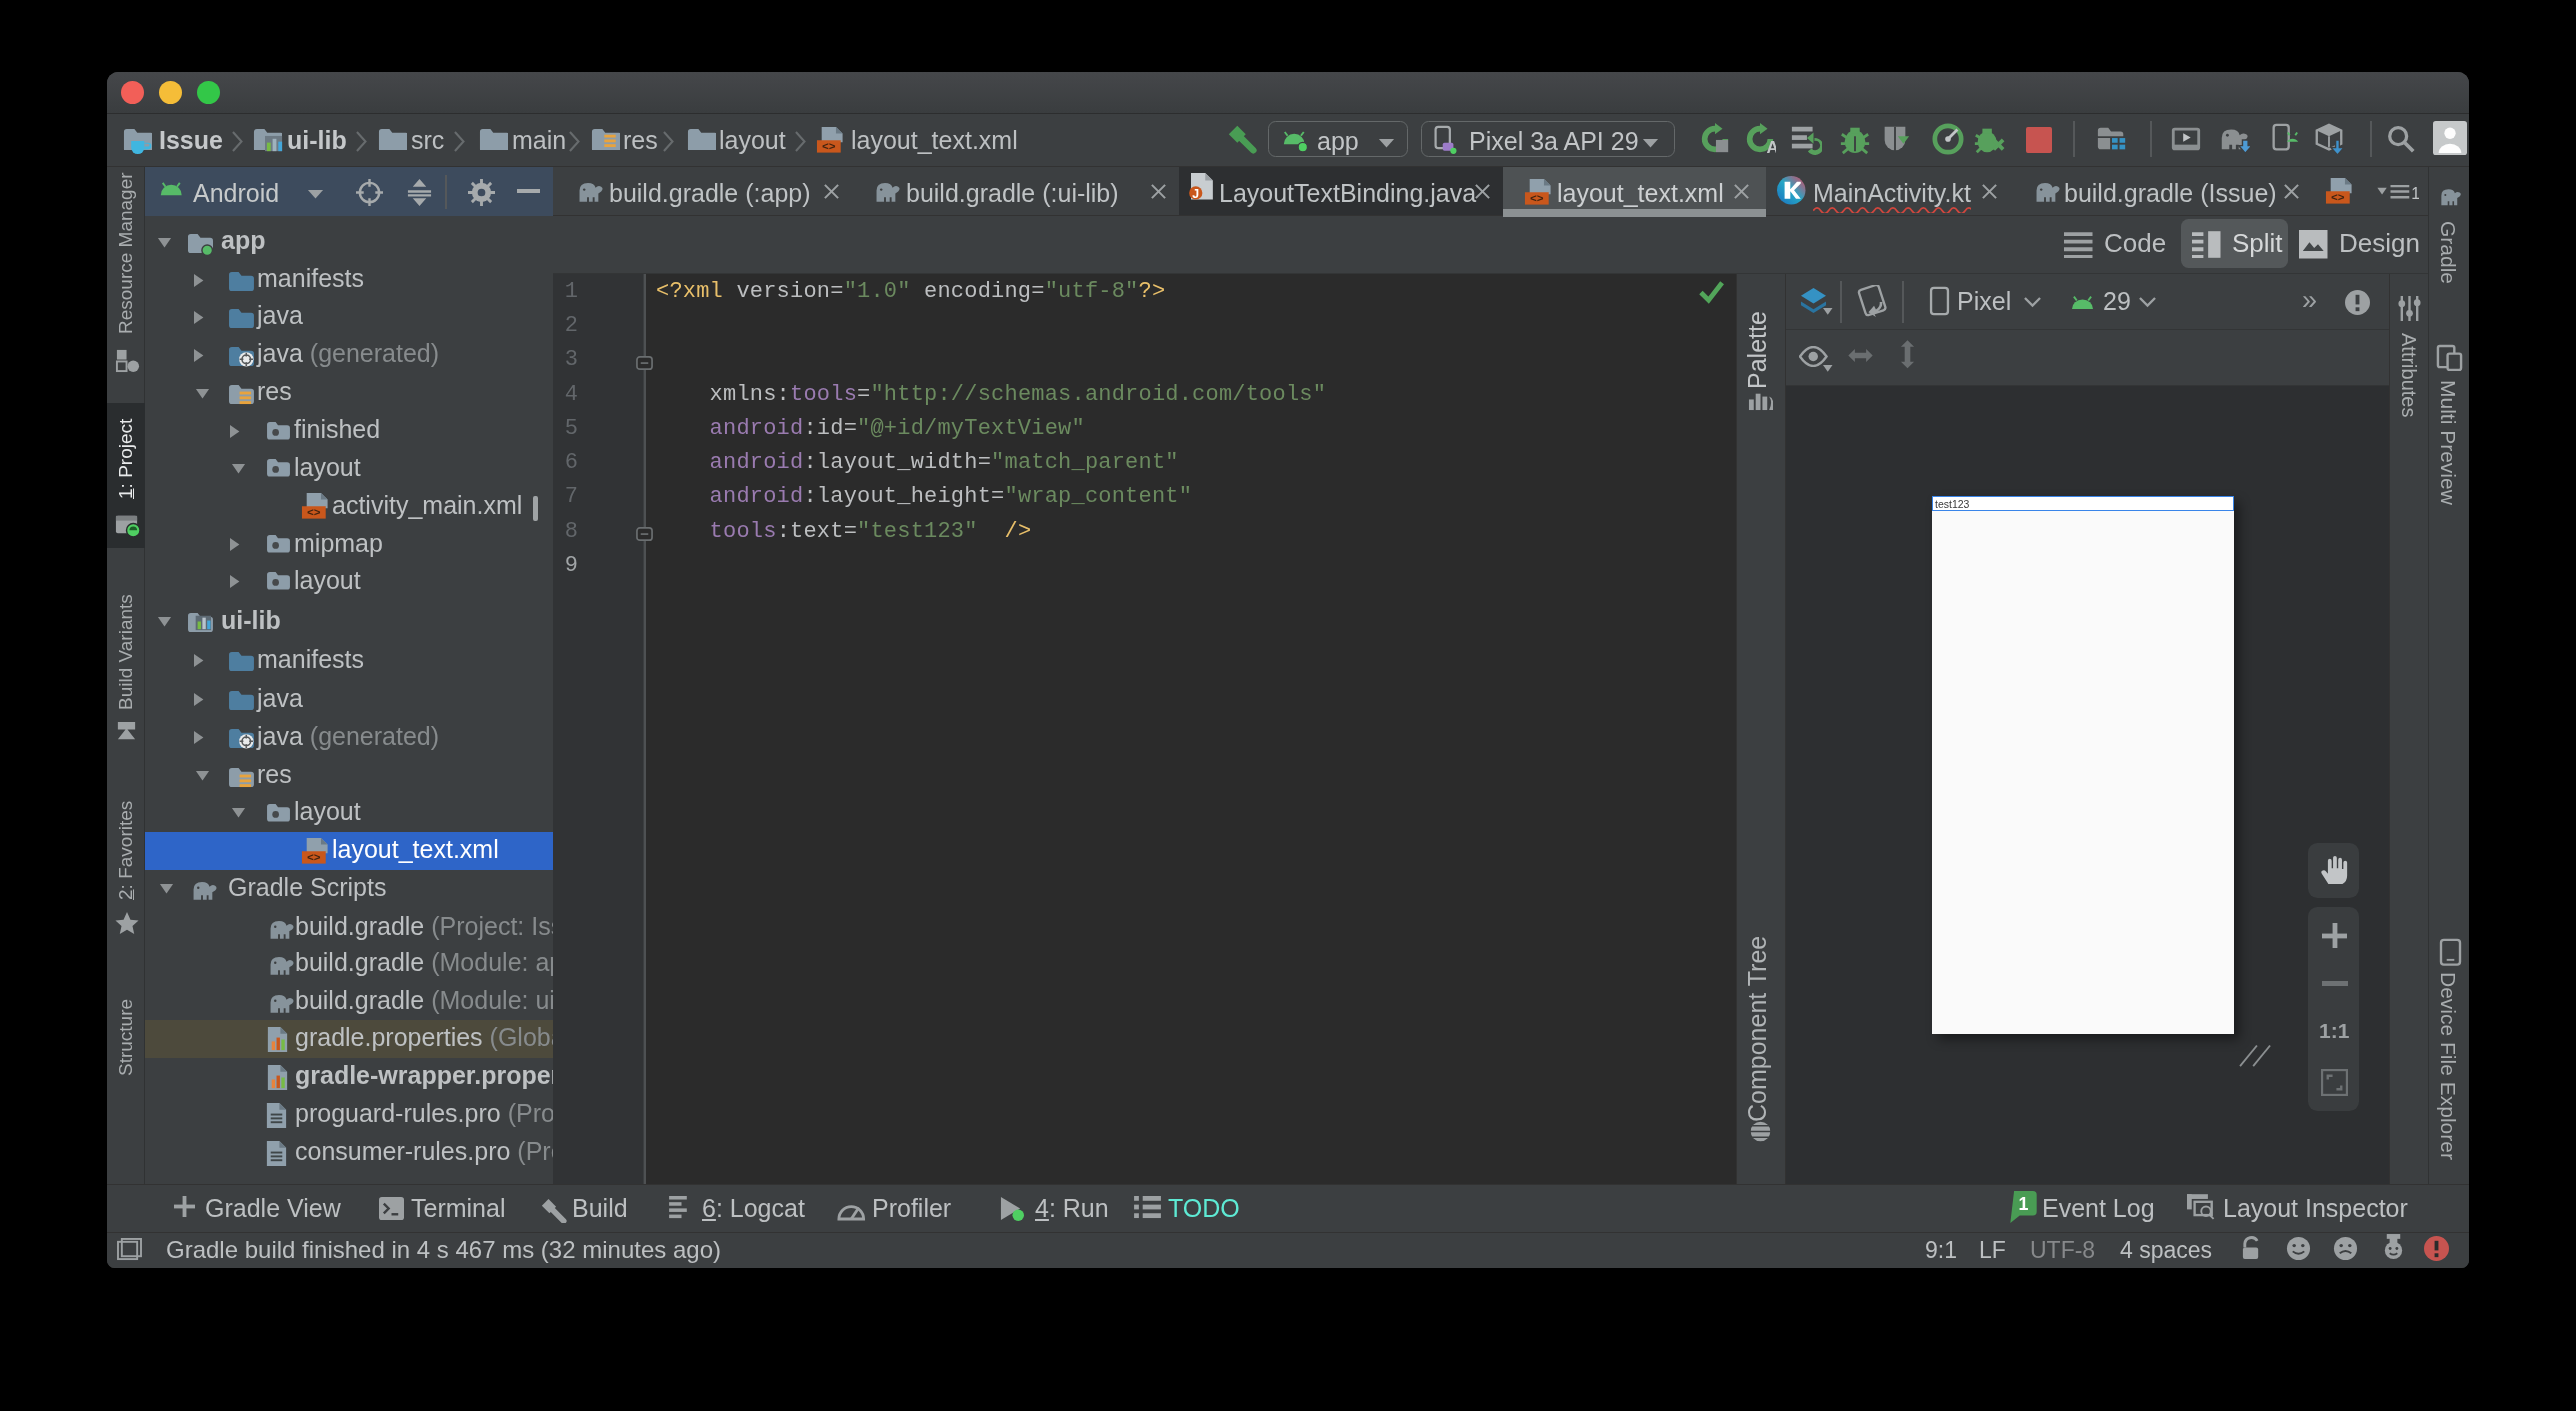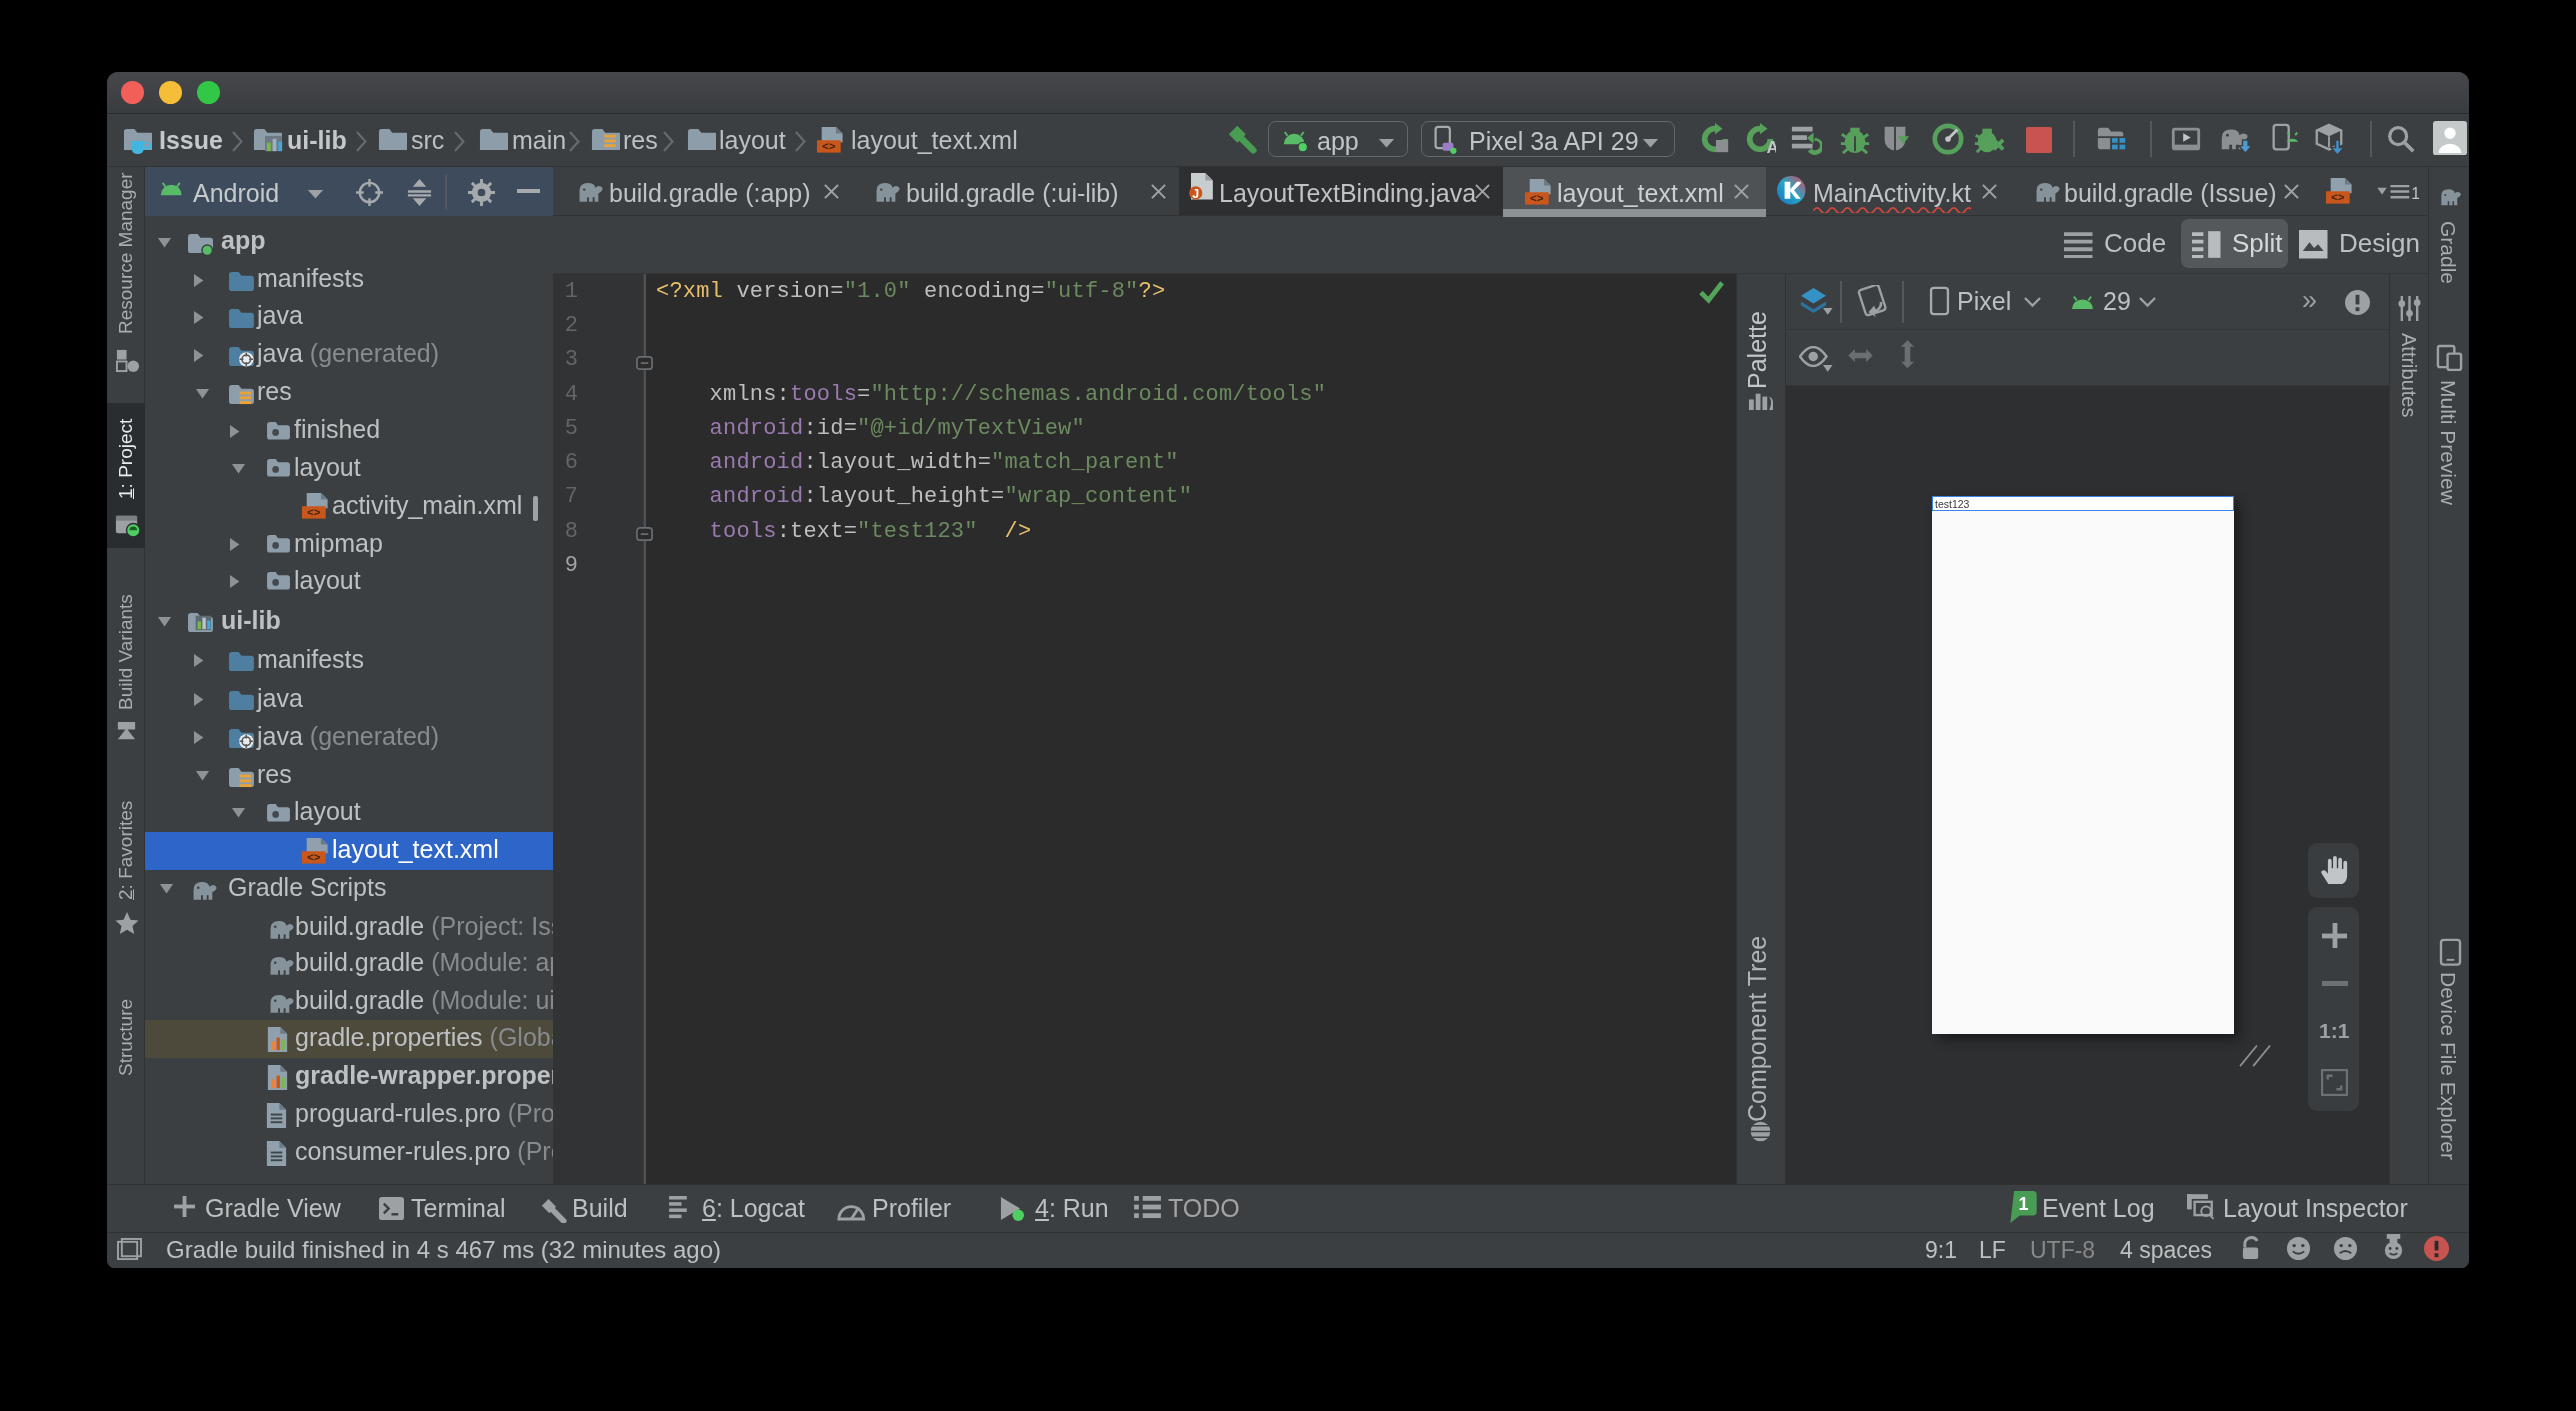--- a/index.html
+++ b/index.html
@@ -746,21 +746,21 @@
 <svg class="a" style="left:1027px;top:1124px;" width="27" height="23" viewBox="0 0 28 24">
       <g fill="#9da1a3">
         <rect x="0" y="0" width="5" height="5"></rect>
         <rect x="9" y="0" width="19" height="5"></rect>
         <rect x="0" y="9" width="5" height="5"></rect>
         <rect x="9" y="9" width="19" height="5"></rect>
         <rect x="0" y="18" width="5" height="5"></rect>
         <rect x="9" y="18" width="19" height="5"></rect>
       </g>
     </svg>
-<div class="a" style="left:1061px;top:1122px;font-size:25px;color:#a3a3a3;font-weight:400;white-space:pre;">TODO</div>
+<div class="a" style="left:1061px;top:1122px;font-size:25px;color:#5eead4;font-weight:400;white-space:pre;">TODO</div>
 <svg class="a" style="left:1903px;top:1119px;" width="27" height="32" viewBox="0 0 28 34">
       <path d="M4 0 h20 q4 0 4 4 v18 q0 4-4 4 h-14 l-10 8 Z" fill="#499c54"></path>
       <text x="14" y="20" font-size="19" font-weight="700" fill="#fff" text-anchor="middle" font-family="Liberation Sans">1</text>
     </svg>
 <div class="a" style="left:1935px;top:1122px;font-size:25px;color:#bdc0c2;font-weight:400;white-space:pre;">Event Log</div>
 <svg class="a" style="left:2080px;top:1122px;" width="28.5" height="27" viewBox="0 0 30 28">
       <rect x="0" y="0" width="22" height="5" fill="#9da1a3"></rect>
       <rect x="0" y="0" width="5" height="16" fill="#9da1a3"></rect>
       <rect x="8" y="8" width="18" height="14" fill="none" stroke="#9da1a3" stroke-width="2.5"></rect>
       <circle cx="20" cy="18" r="5" fill="none" stroke="#9da1a3" stroke-width="2"></circle>

